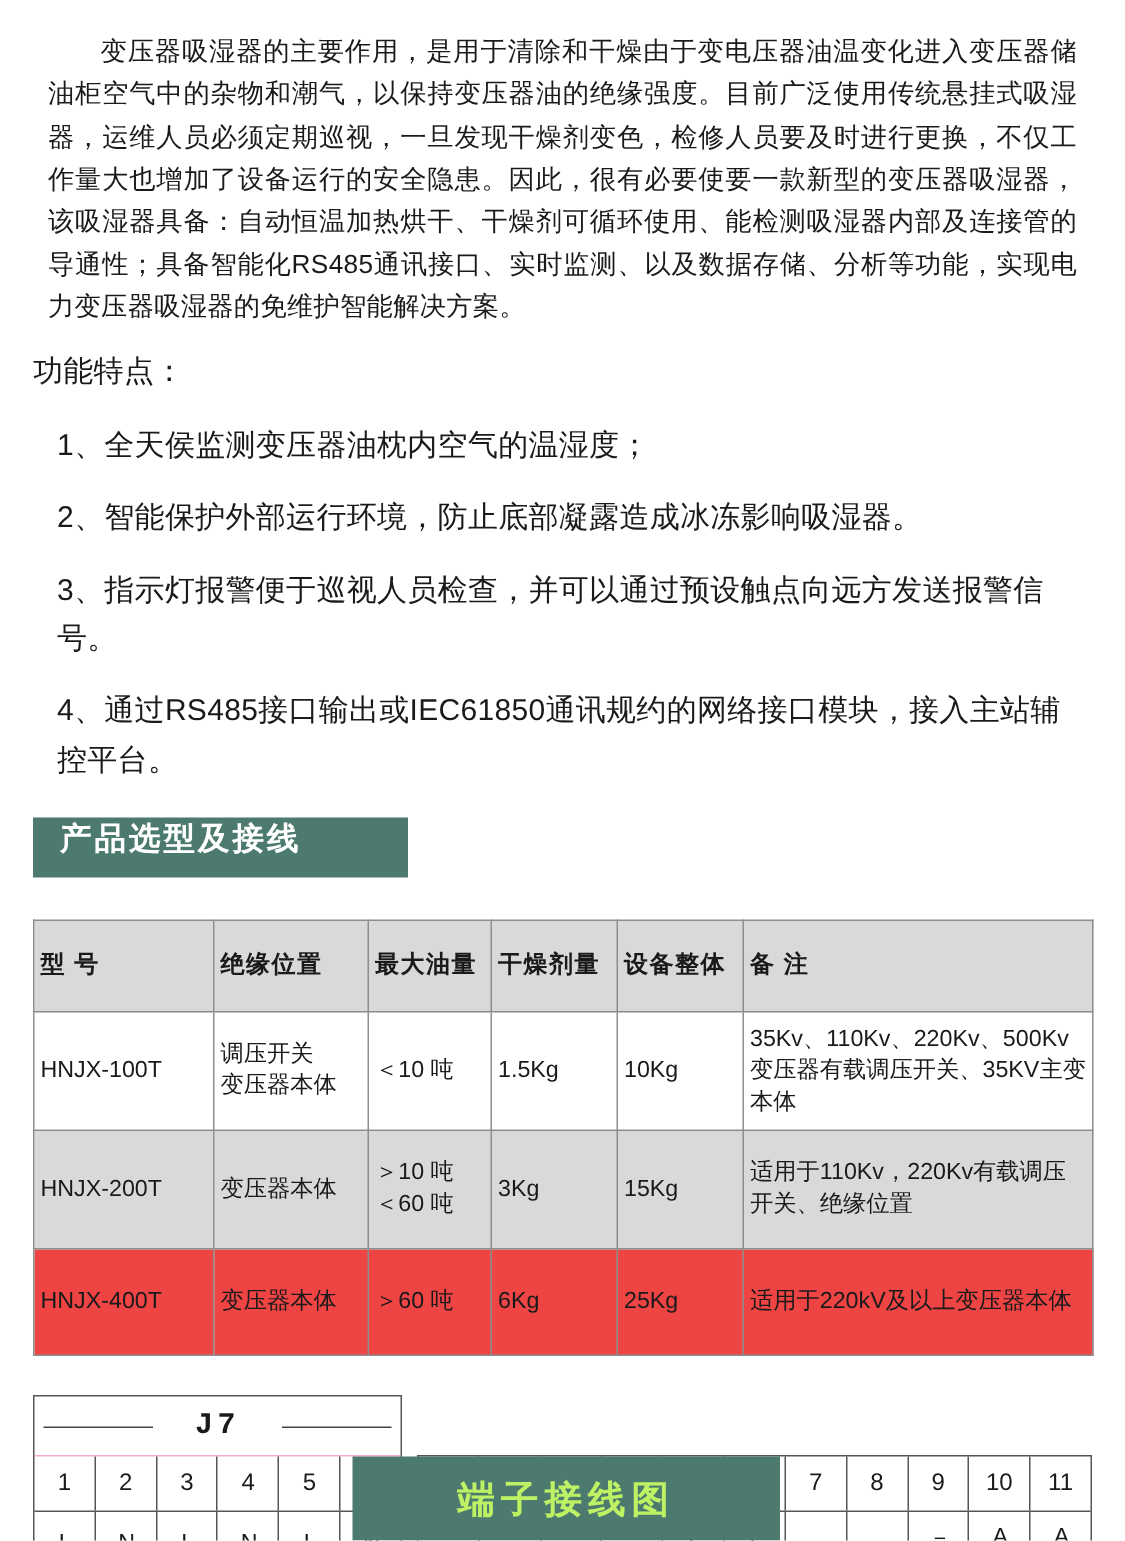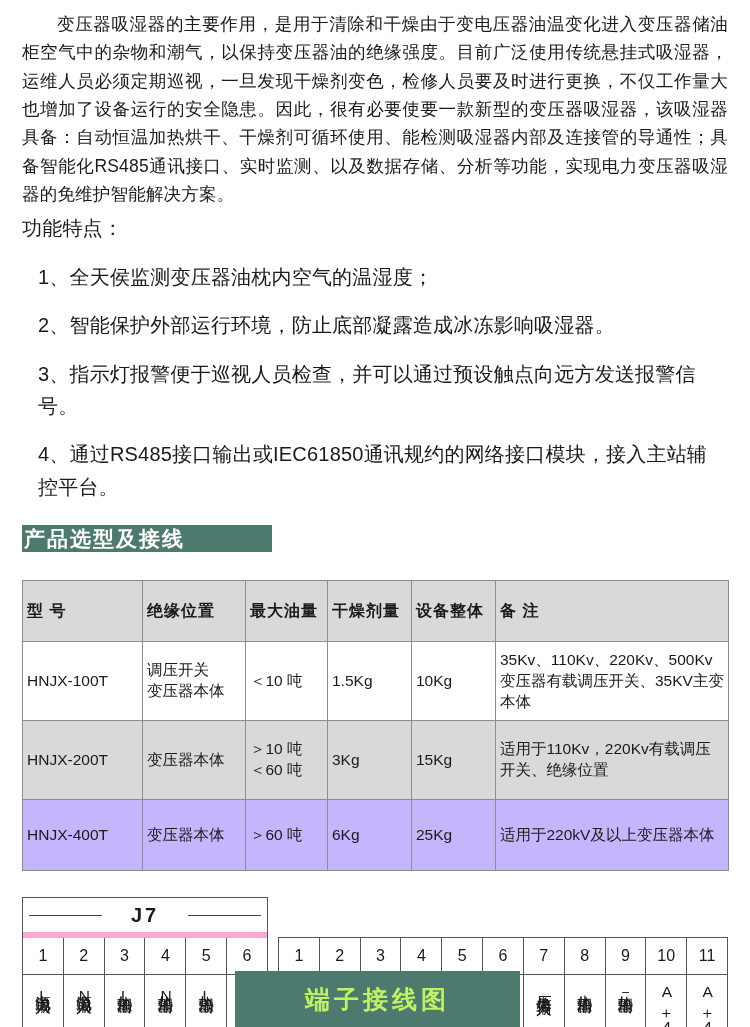--- a/index.html
+++ b/index.html
@@ -24,21 +24,21 @@
 
   
   .intro {
     padding: 10px 22px 0 22px;
     font-size: 17.5px;
     line-height: 1.62;
     text-align: justify;
     letter-spacing: 0.2px;
   }
   .intro p {
-    margin: 0;
+    margin: 10px;
     text-indent: 2em;
   }
 
   
   .features {
     padding: 4px 22px 0 22px;
     font-size: 20px;
     line-height: 1.62;
     letter-spacing: 0.2px;
   }
@@ -46,25 +46,25 @@
     margin: 0;
   }
   .features .feat-item {
     margin: 16px;
   }
 
   
   .section-band {
     margin: 22px 0 0 22px;
     width: 250px;
-    height: 27px;
+    height: 40px;
     background: #4c7a6e;
     display: flex;
-    align-items: center;
-    padding-left: 2px;
+    align-items: flex-start;
+    padding-left: 18px;
     box-sizing: border-box;
   }
   .section-band .band-text {
     color: #ffffff;
     font-size: 21px;
     font-weight: bold;
     letter-spacing: 2px;
   }
 
   
@@ -89,21 +89,21 @@
   }
   table.spec thead th {
     background: #d9d9d9;
     font-weight: bold;
     height: 48px;
     font-size: 16px;
     letter-spacing: 1px;
   }
   table.spec tbody tr.row-a td { background: #ffffff; height: 66px; }
   table.spec tbody tr.row-b td { background: #d9d9d9; height: 66px; }
-  table.spec tbody tr.row-c td { background: #c4b5fd; height: 58px; }
+  table.spec tbody tr.row-c td { background: #ef4444; height: 58px; }
 
   
   .watermark {
     position: absolute;
     left: 150px;
     top: 52px;
     z-index: 1;
     pointer-events: none;
     opacity: 0.30;
     display: flex;
@@ -148,22 +148,23 @@
     box-sizing: border-box;
   }
   .group-j7 { width: 246px; }
   .group-j5j6 { width: 450px; }
 
   .group-header {
     height: 40px;
     display: flex;
     align-items: center;
     justify-content: center;
-    border-bottom: 6px solid #f9a8d4;
-    box-sizing: border-box;
+    border-bottom: 1px solid #f9a8d4;
+    box-sizing: border-box;
+    font-family: Liberation Mono, monospace;
   }
   .hdr-cell {
     flex: 1;
     display: flex;
     align-items: center;
     justify-content: center;
     position: relative;
     height: 100%;
   }
   .hdr-cell::before,

